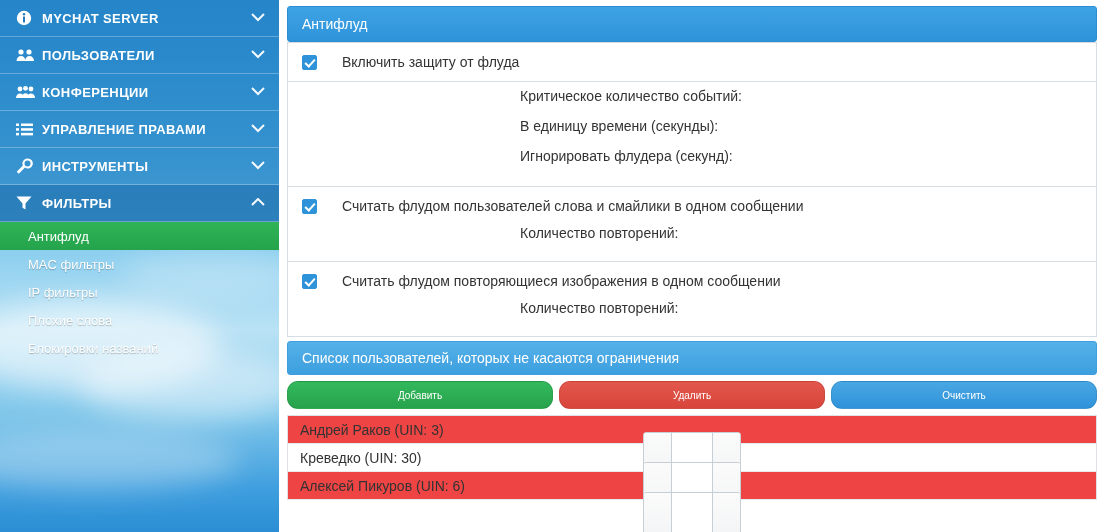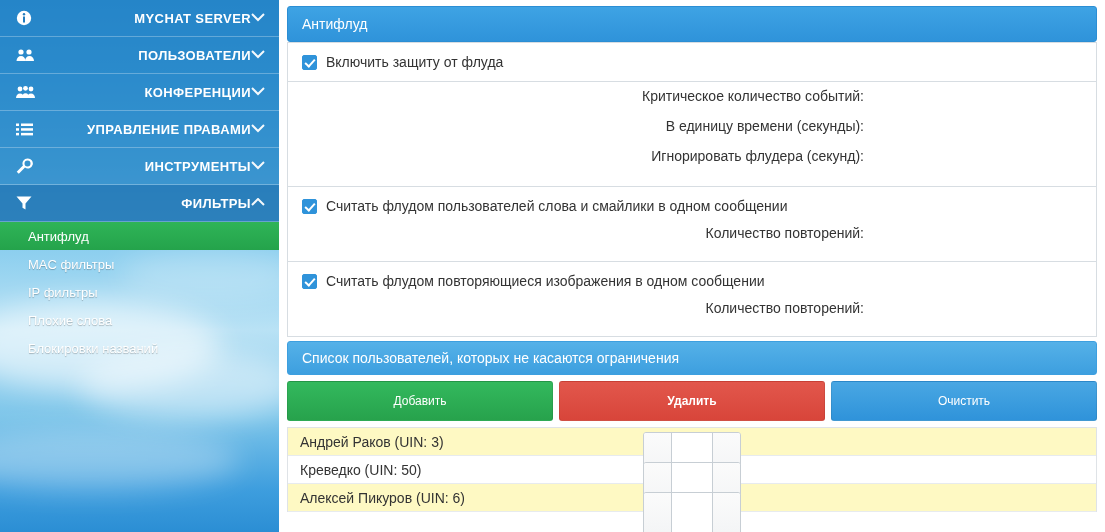--- a/index.html
+++ b/index.html
@@ -8,21 +8,20 @@
     width: 1105px; height: 532px;
     overflow: hidden;
     font-family: "Liberation Sans", sans-serif;
     font-size: 14px;
     background: #ffffff;
   }
   #app {
     position: relative;
     width: 1105px; height: 532px;
     display: flex;
-    text-align: right;
   }
 
   
   #sidebar {
     width: 279px;
     height: 532px;
     position: relative;
     background: linear-gradient(180deg, #2e93d8 0%, #3aa0e0 12%, #5bb7e8 30%, #8fd0ef 48%, #b9e2f5 62%, #7ec6ea 78%, #3e9ede 92%, #2b8ed4 100%);
     overflow: hidden;
     flex: 0 0 279px;
@@ -124,21 +123,21 @@
   }
   .card.first { border-top: 1px solid #d7dde2; }
 
   .row-check {
     display: flex;
     align-items: center;
     height: 38px;
     padding: 0 14px;
   }
   .row-check .lbl {
-    margin-left: 9px;
+    margin-left: 25px;
     color: #333333;
     font-size: 14px;
   }
 
   .cbox {
     width: 15px; height: 15px;
     flex: 0 0 15px;
     border-radius: 2px;
     background: #2f93da;
     border: 1px solid #2f93da;
@@ -220,49 +219,49 @@
     margin-top: 4px;
   }
 
   .btn-row {
     display: flex;
     gap: 6px;
     margin-top: 6px;
   }
   .btn {
     flex: 1 1 0;
-    height: 40px;
+    height: 28px;
     display: flex;
     align-items: center;
     justify-content: center;
     color: #ffffff;
-    font-size: 12px;
-    border-radius: 3px;
+    font-size: 10px;
+    border-radius: 11px;
     cursor: pointer;
     border: 1px solid rgba(0,0,0,0.08);
   }
   .btn.green { background: linear-gradient(180deg, #33b95d 0%, #27a24c 100%); }
-  .btn.red   { background: linear-gradient(180deg, #e2574c 0%, #d8453a 100%); font-weight: bold; }
+  .btn.red   { background: linear-gradient(180deg, #e2574c 0%, #d8453a 100%); }
   .btn.blue  { background: linear-gradient(180deg, #49a7e3 0%, #2f93da 100%); }
 
   .list {
     margin-top: 6px;
     border: 1px solid #dfe3e7;
     border-bottom: none;
     background: #ffffff;
   }
   .list-item {
     height: 28px;
     display: flex;
     align-items: center;
     padding: 0 0 0 12px;
     font-size: 14px;
     color: #333333;
     border-bottom: 1px solid #e7ebee;
-    background: #fef9c3;
+    background: #ef4444;
     cursor: pointer;
   }
   .list-item:nth-child(even) { background: #ffffff; }
 </style>
 </head>
 <body>
 
 <div id="app">
 
   <div id="sidebar">
@@ -467,18 +466,18 @@
     </div>
 
     <div class="btn-row">
       <div class="btn green">Добавить</div>
       <div class="btn red">Удалить</div>
       <div class="btn blue">Очистить</div>
     </div>
 
     <div class="list">
       <div class="list-item">Андрей Раков (UIN: 3)</div>
-      <div class="list-item">Креведко (UIN: 50)</div>
+      <div class="list-item">Креведко (UIN: 30)</div>
       <div class="list-item">Алексей Пикуров (UIN: 6)</div>
     </div>
 
   </div>
 </div>
 
 </body></html>

